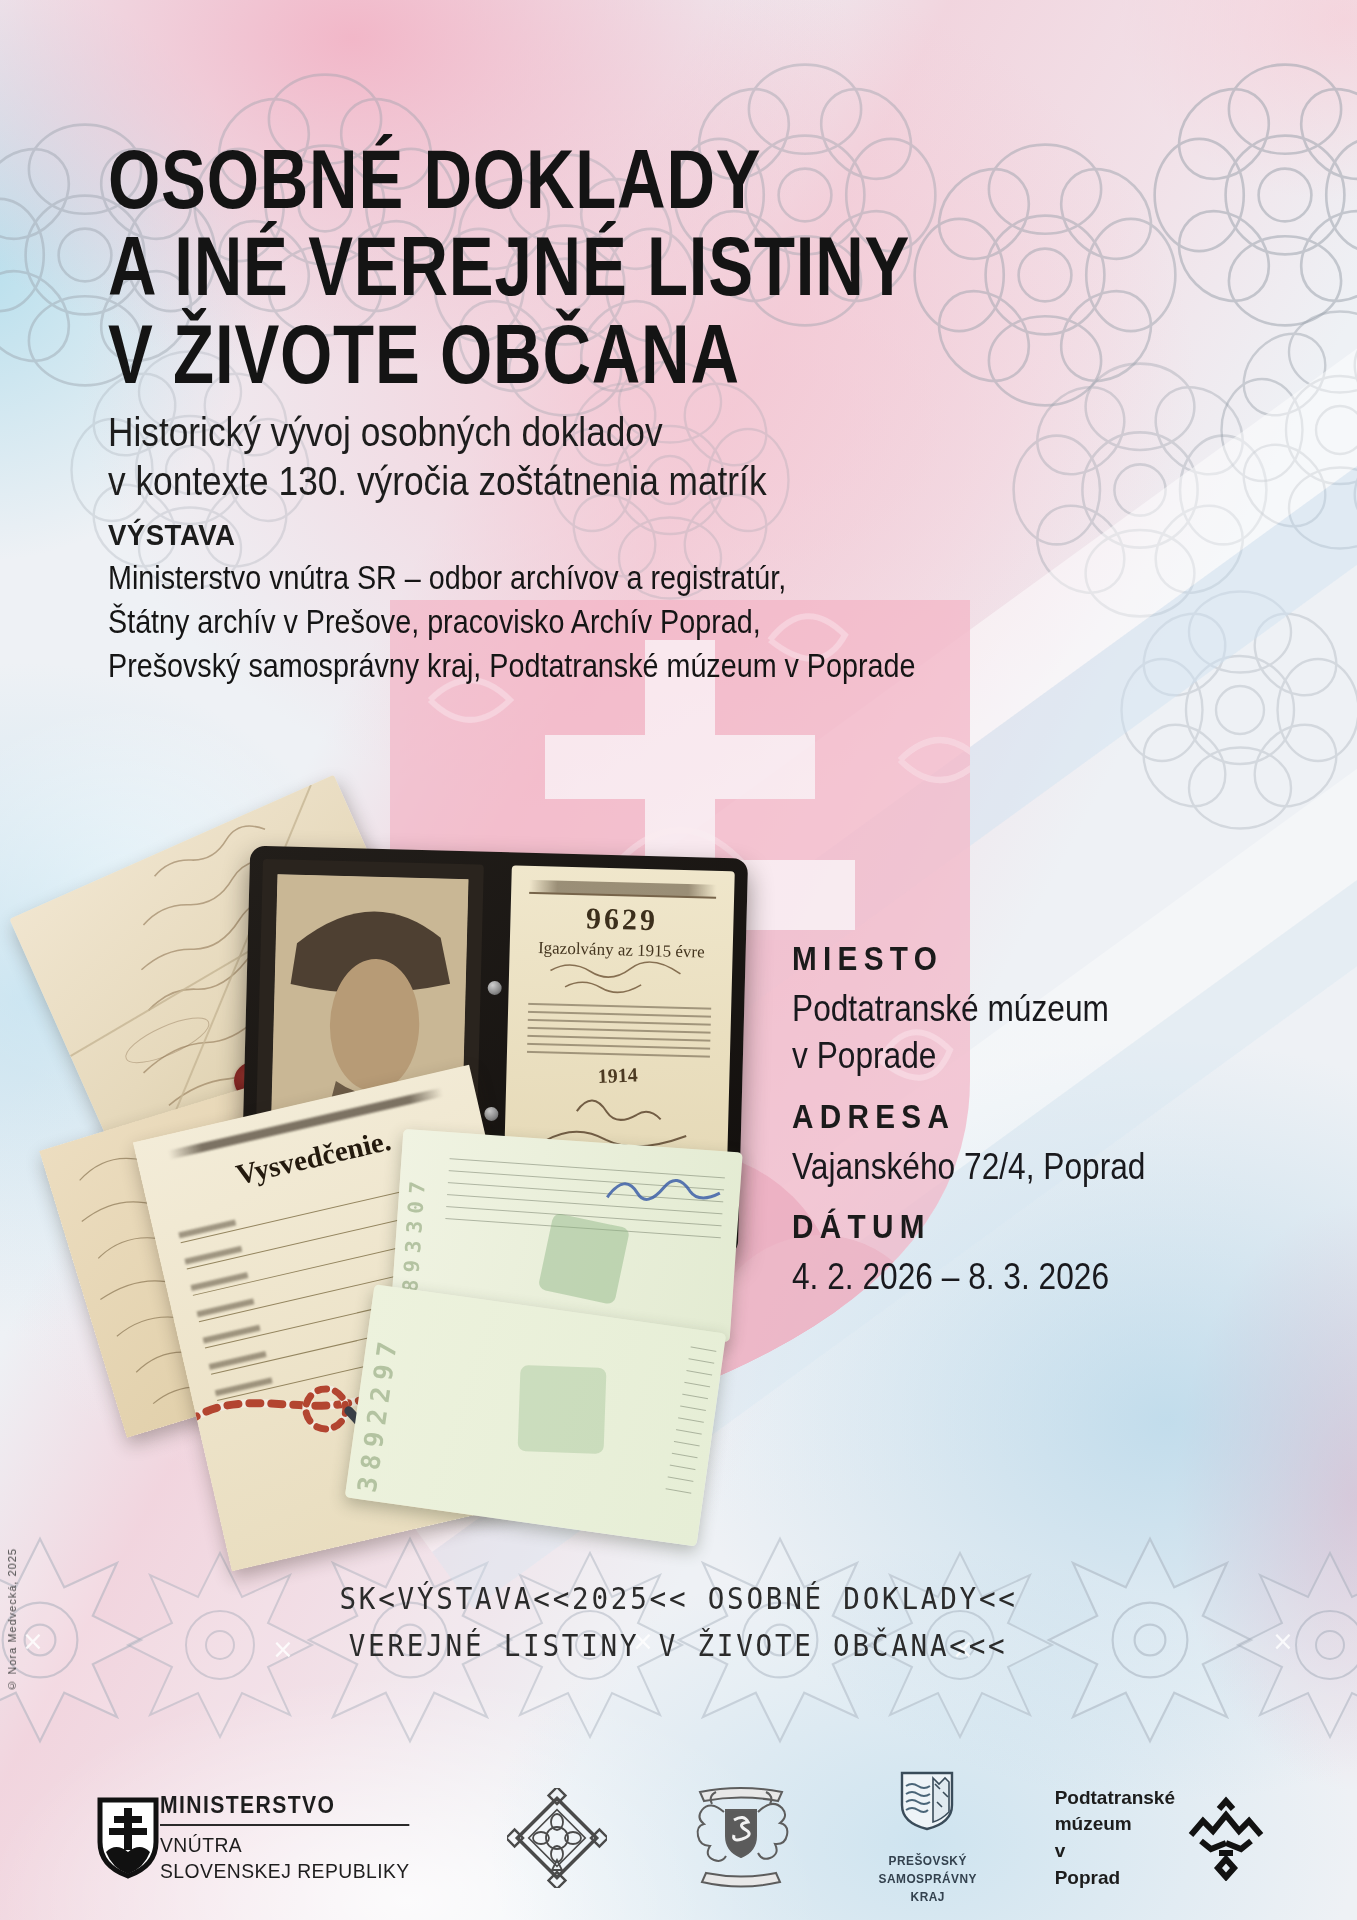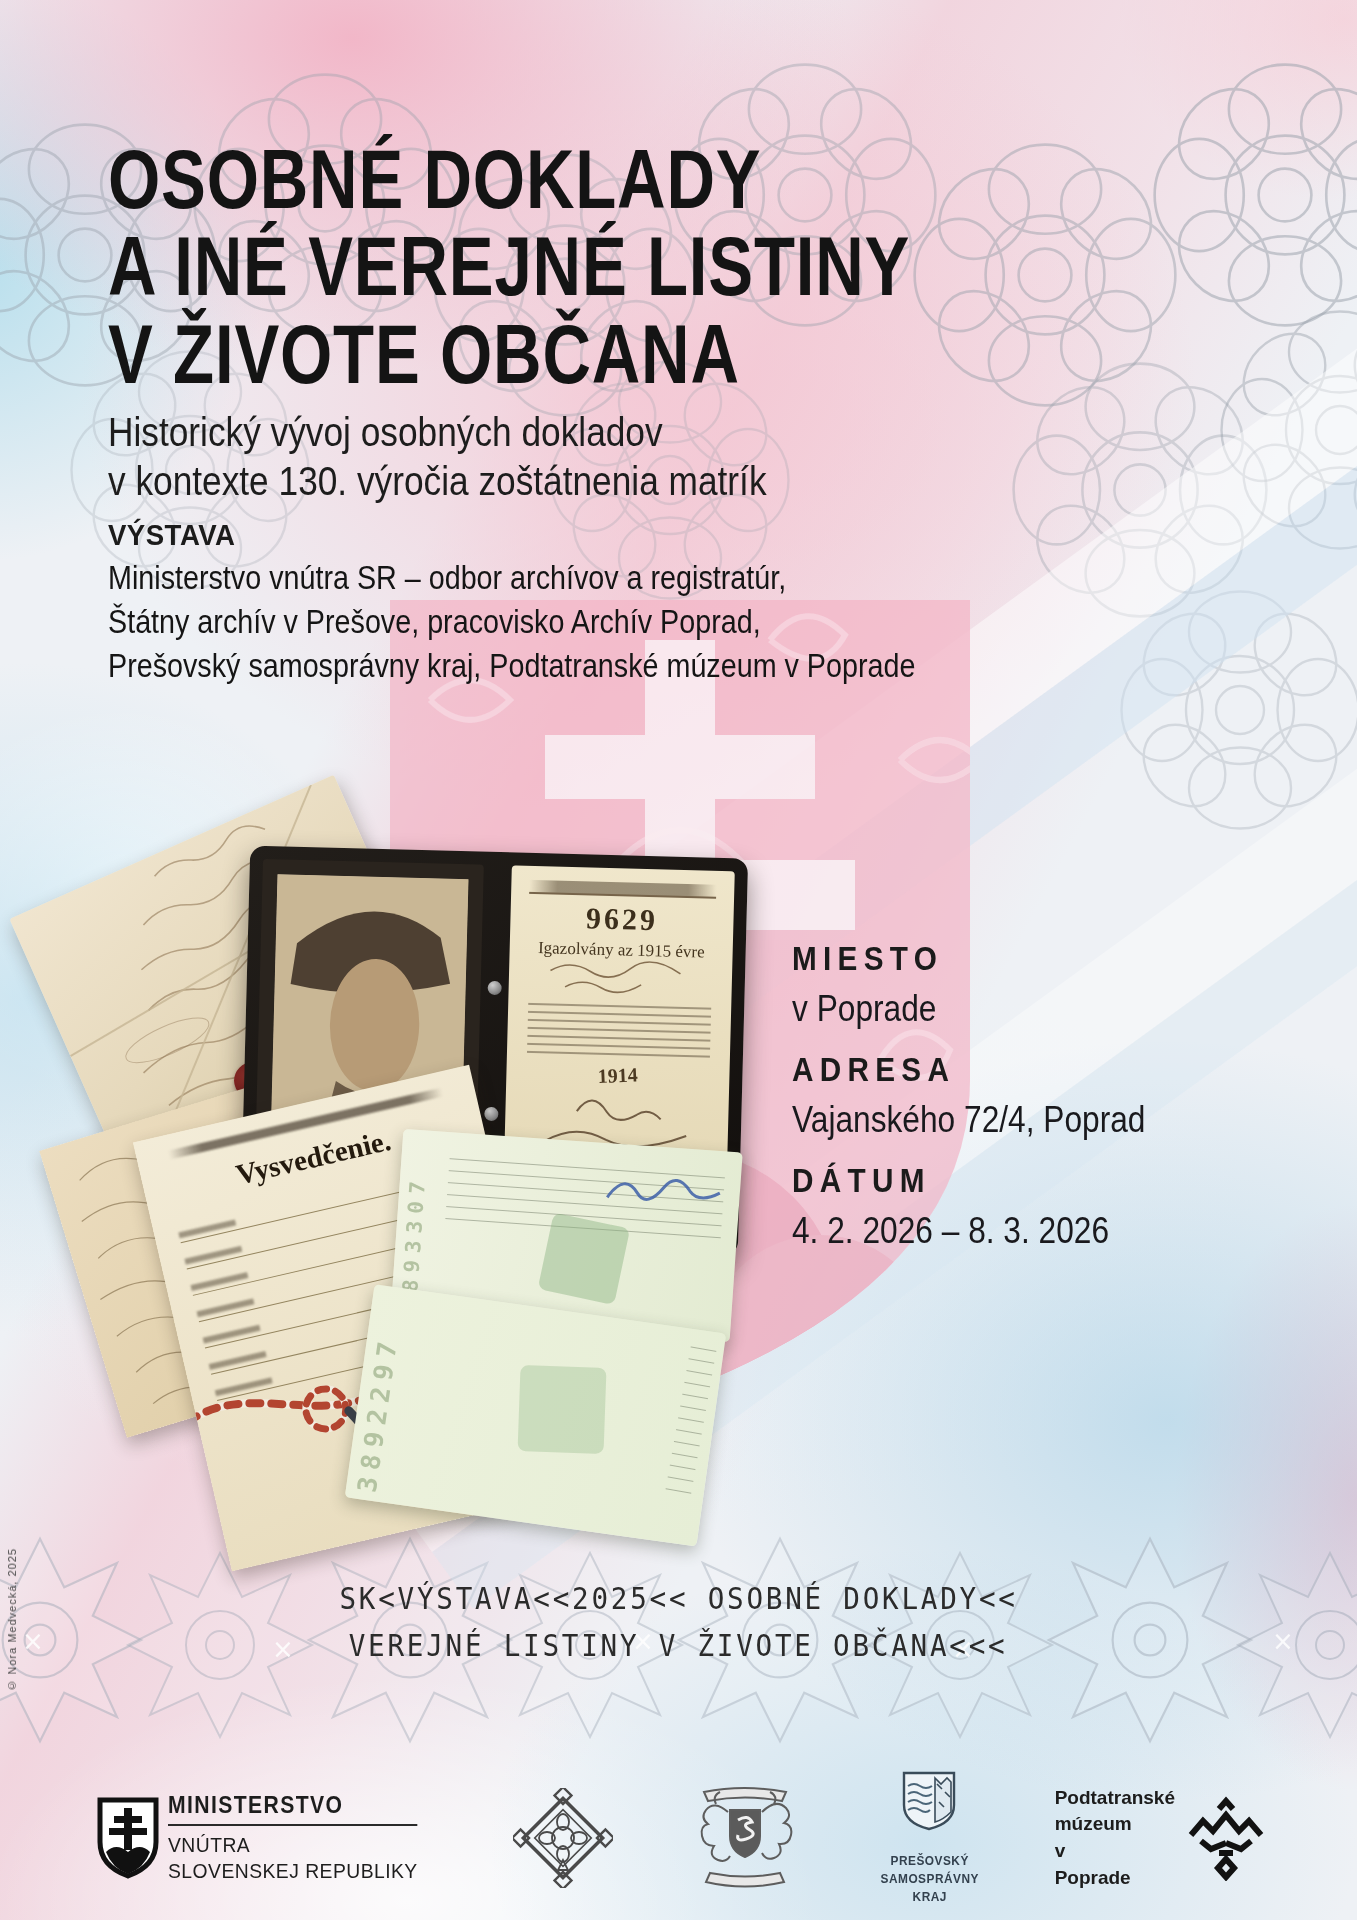--- a/index.html
+++ b/index.html
@@ -97,21 +97,21 @@
     background:linear-gradient(100deg,#edf2dd,#e6eed6);}
   .pass-num{position:absolute;left:6px;top:8px;bottom:8px;writing-mode:vertical-rl;transform:rotate(180deg);
     font-family:"DejaVu Sans Mono",monospace;font-weight:700;letter-spacing:7px;color:#aabb97;opacity:.85;}
   .pass-lines{position:absolute;left:48px;right:16px;top:22px;height:70px;
     background:repeating-linear-gradient(#0000 0 4px, rgba(80,90,70,.4) 4px 5px, #0000 5px 12px);filter:blur(.3px);}
   .stamp{position:absolute;border-radius:8px;background:rgba(140,180,130,.45);}
   .z2{z-index:2}.z3{z-index:3}
   
   .footer{position:absolute;left:0;right:0;top:1778px;height:120px;display:flex;
     align-items:center;justify-content:space-between;padding:0 92px 0 96px;}
-  .logo{display:flex;align-items:center;gap:8px;color:#1d1d1d;}
+  .logo{display:flex;align-items:center;gap:0;color:#1d1d1d;}
   .mv-text{display:flex;flex-direction:column;transform:scaleX(.92);transform-origin:left center;}
   .mv1{font-size:23px;font-weight:700;letter-spacing:1.5px;border-bottom:2px solid #2a2a2a;padding-bottom:5px;margin-bottom:6px;}
   .mv2,.mv3{font-size:21px;font-weight:400;letter-spacing:.5px;line-height:1.25;}
   .psk{display:flex;flex-direction:column;align-items:center;gap:20px;}
   .psk-text{font-size:12.5px;font-weight:700;letter-spacing:.5px;line-height:1.45;text-align:center;color:#33414e;transform:scaleX(.95);}
   .museum{display:flex;align-items:center;gap:12px;}
   .museum-text{font-size:19px;font-weight:700;line-height:1.4;color:#1c1c1c;}
 </style>
 </head>
 <body>
@@ -344,20 +344,21 @@
         <div class="pass-num" style="font-size:26px">3892297</div>
         <div class="stamp" style="left:160px;top:55px;width:86px;height:86px;transform:rotate(-6deg);opacity:.7;"></div>
         <div class="pass-lines" style="left:auto;right:10px;top:14px;width:26px;height:160px;transform:rotate(2deg);"></div>
       </div>
     </div>
   </div>
 
   <div class="info">
     <div class="info-label"><span class="cx">MIESTO</span></div>
     <div class="info-val">
+      <div><span class="cx">Podtatranské múzeum</span></div>
       <div><span class="cx">v Poprade</span></div>
     </div>
     <div class="info-label"><span class="cx">ADRESA</span></div>
     <div class="info-val"><span class="cx">Vajanského 72/4, Poprad</span></div>
     <div class="info-label"><span class="cx">DÁTUM</span></div>
     <div class="info-val"><span class="cx">4. 2. 2026 – 8. 3. 2026</span></div>
   </div>
 
   <div class="mrz">
     <div><span class="cx">SK&lt;VÝSTAVA&lt;&lt;2025&lt;&lt; OSOBNÉ DOKLADY&lt;&lt;</span></div>
@@ -433,21 +434,21 @@
         <div>SAMOSPRÁVNY</div>
         <div>KRAJ</div>
       </div>
     </div>
 
     <div class="museum">
       <div class="museum-text">
         <div>Podtatranské</div>
         <div>múzeum</div>
         <div>v</div>
-        <div>Poprade</div>
+        <div>Poprad</div>
       </div>
       <svg width="78" height="86" viewBox="0 0 78 86">
         <g fill="none" stroke="#121212" stroke-width="6" stroke-linejoin="miter">
           <path d="M32,14 l7,-8 l7,8"></path>
           <path d="M4,40 l12,-14 l10,10 l13,-16 l13,16 l10,-10 l12,14"></path>
           <path d="M14,46 l10,8 l15,-6 M64,46 l-10,8 l-15,-6"></path>
           <path d="M32,58 h14"></path>
           <path d="M39,64 l-8,9 l8,9 l8,-9 z"></path>
         </g>
       </svg>

